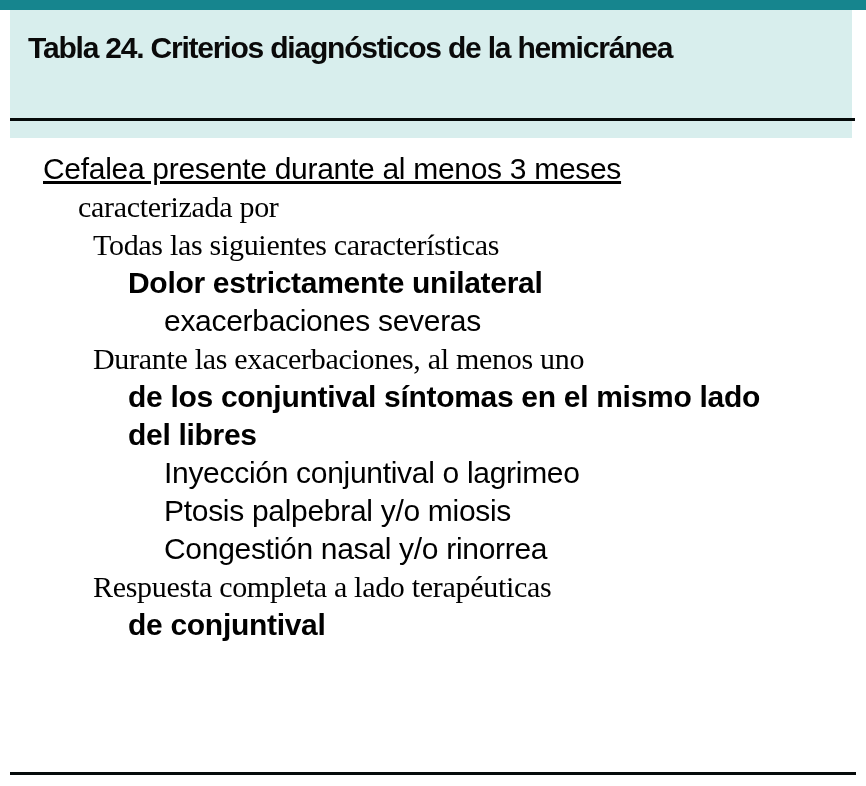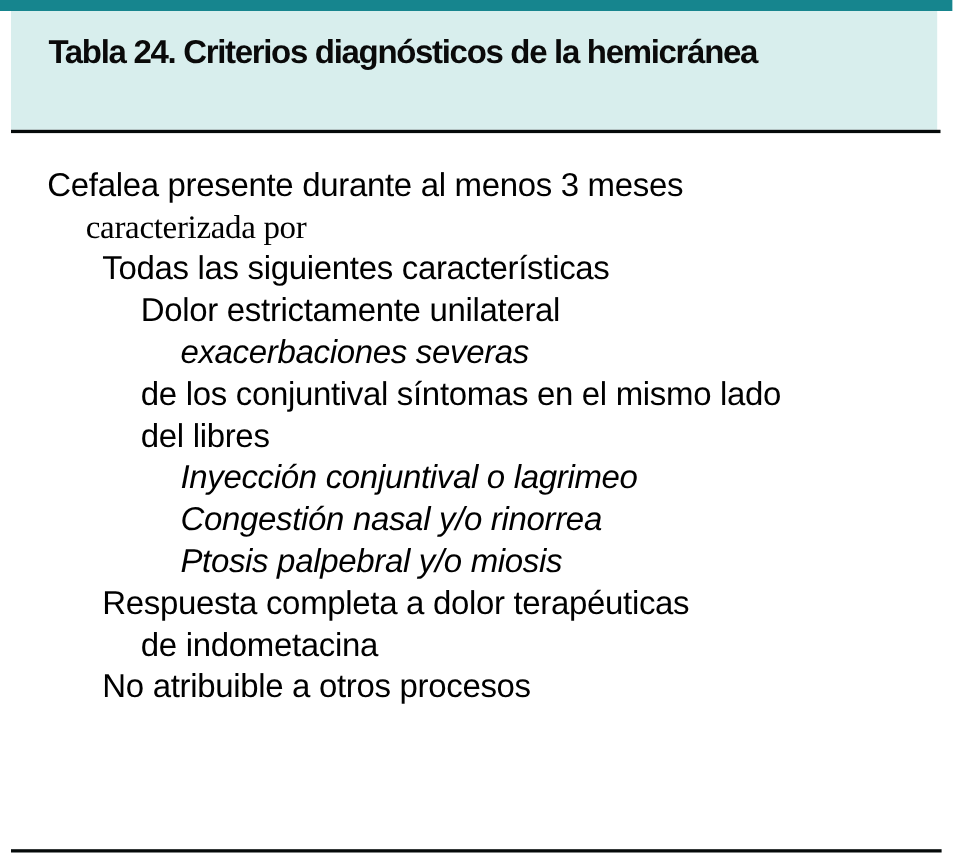--- a/index.html
+++ b/index.html
@@ -15,23 +15,23 @@
 
   .top-bar {
     position: absolute;
     left: 0; top: 0;
     width: 866px; height: 10px;
   }
 
   .header-box {
     position: absolute;
     left: 10px; top: 10px;
-    width: 842px; height: 108px;
+    width: 842px; height: 128px;
     box-sizing: border-box;
-    padding: 17px 0 0 34px;
+    padding: 17px 0 0 18px;
   }
 
   .title-line {
     font-weight: bold;
     font-size: 30px;
     line-height: 41px;
     letter-spacing: -1.2px;
     white-space: nowrap;
     color: #0a0a0a;
   }
@@ -59,46 +59,46 @@
     left: 43px; top: 150px;
     width: 800px;
   }
   .body-line {
     font-size: 30px;
     line-height: 38px;
     letter-spacing: -0.3px;
     white-space: nowrap;
     color: #000;
   }
-  .lvl-0 { padding-left: 0; }
+  .lvl-0 { padding-left: 0; text-decoration: underline; }
   .lvl-1 { padding-left: 35px; font-family: Liberation Serif, serif; }
-  .lvl-2 { padding-left: 50px; }
-  .lvl-3 { padding-left: 85px; }
-  .lvl-4 { padding-left: 121px; font-style: italic; }
+  .lvl-2 { padding-left: 50px; font-family: Liberation Serif, serif; }
+  .lvl-3 { padding-left: 85px; font-weight: bold; }
+  .lvl-4 { padding-left: 121px; }
 </style>
 </head>
 <body>
 
 <div class="top-bar" style="background-color: rgb(22, 133, 142);"></div>
 
 <div class="header-box" style="background-color: rgb(216, 238, 237);">
   <div class="title-line">Tabla 24. Criterios diagnósticos de la hemicránea</div>
 </div>
 
 <div class="rule rule-header" style="background-color: rgb(5, 10, 10);"></div>
 
 <div class="criteria">
     <div class="body-line lvl-0">Cefalea presente durante al menos 3 meses</div>
     <div class="body-line lvl-1">caracterizada por</div>
     <div class="body-line lvl-2">Todas las siguientes características</div>
     <div class="body-line lvl-3">Dolor estrictamente unilateral</div>
     <div class="body-line lvl-4">exacerbaciones severas</div>
+    <div class="body-line lvl-2">Durante las exacerbaciones, al menos uno</div>
     <div class="body-line lvl-3">de los conjuntival síntomas en el mismo lado</div>
     <div class="body-line lvl-3">del libres</div>
     <div class="body-line lvl-4">Inyección conjuntival o lagrimeo</div>
+    <div class="body-line lvl-4">Ptosis palpebral y/o miosis</div>
     <div class="body-line lvl-4">Congestión nasal y/o rinorrea</div>
-    <div class="body-line lvl-4">Ptosis palpebral y/o miosis</div>
-    <div class="body-line lvl-2">Respuesta completa a dolor terapéuticas</div>
-    <div class="body-line lvl-3">de indometacina</div>
-    <div class="body-line lvl-2">No atribuible a otros procesos</div>
+    <div class="body-line lvl-2">Respuesta completa a lado terapéuticas</div>
+    <div class="body-line lvl-3">de conjuntival</div>
   </div>
 
 <div class="rule rule-bottom" style="background-color: rgb(5, 10, 10);"></div>
 
 </body></html>

